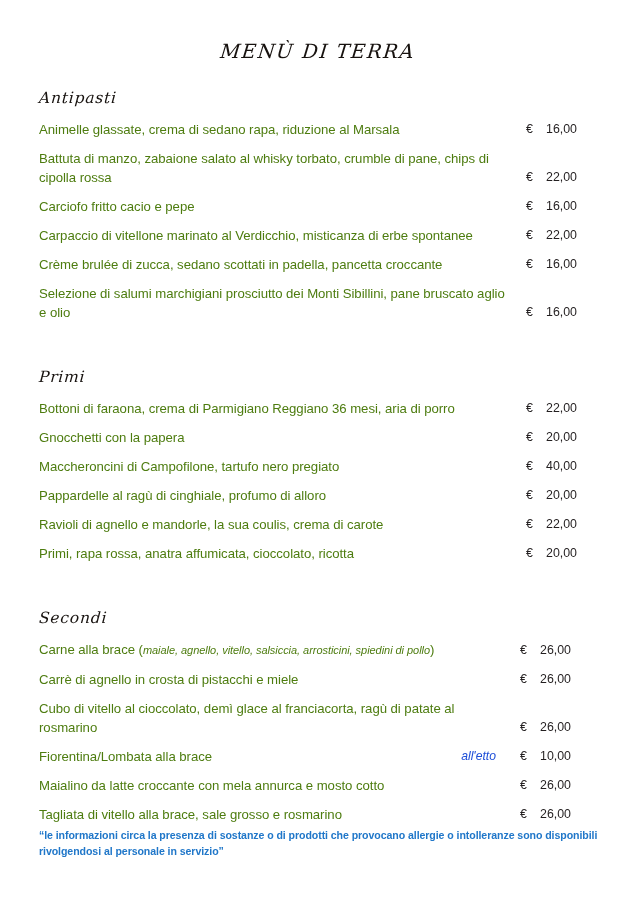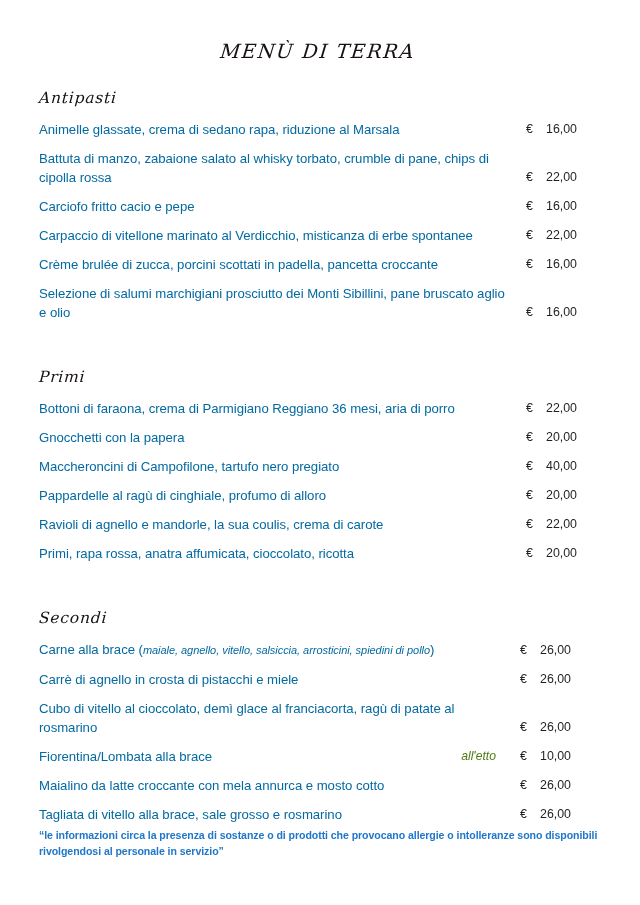--- a/index.html
+++ b/index.html
@@ -65,33 +65,33 @@
     align-items: flex-end;
     margin-bottom: 10px;
     min-height: 18px;
   }
   .item:last-child { margin-bottom: 0; justify-content: center; }
 
   .item-name {
     flex: 1 1 auto;
     font-size: 13.2px;
     line-height: 19px;
-    color: #0369a1;
+    color: #4d7c0f;
     padding-left: 5px;
     letter-spacing: -0.05px;
   }
   .item-name .it {
     font-style: italic;
     font-size: 11px;
   }
 
   .item-note {
     font-style: italic;
     font-size: 12.2px;
-    color: #4d7c0f;
+    color: #1d4ed8;
     white-space: nowrap;
     text-align: right;
     padding-right: 18px;
     align-self: flex-end;
     line-height: 19px;
   }
 
   .item-price {
     flex: 0 0 auto;
     width: 86px;
@@ -155,21 +155,21 @@
             </div>
           </div>
           <div class="item">
             <div class="item-name">Carpaccio di vitellone marinato al Verdicchio, misticanza di erbe spontanee</div>
             <div class="item-price">
               <span class="price-cur">€</span>
               <span class="price-val">22,00</span>
             </div>
           </div>
           <div class="item">
-            <div class="item-name">Crème brulée di zucca, porcini scottati in padella, pancetta croccante</div>
+            <div class="item-name">Crème brulée di zucca, sedano scottati in padella, pancetta croccante</div>
             <div class="item-price">
               <span class="price-cur">€</span>
               <span class="price-val">16,00</span>
             </div>
           </div>
           <div class="item">
             <div class="item-name">Selezione di salumi marchigiani prosciutto dei Monti Sibillini, pane bruscato aglio e olio</div>
             <div class="item-price">
               <span class="price-cur">€</span>
               <span class="price-val">16,00</span>

